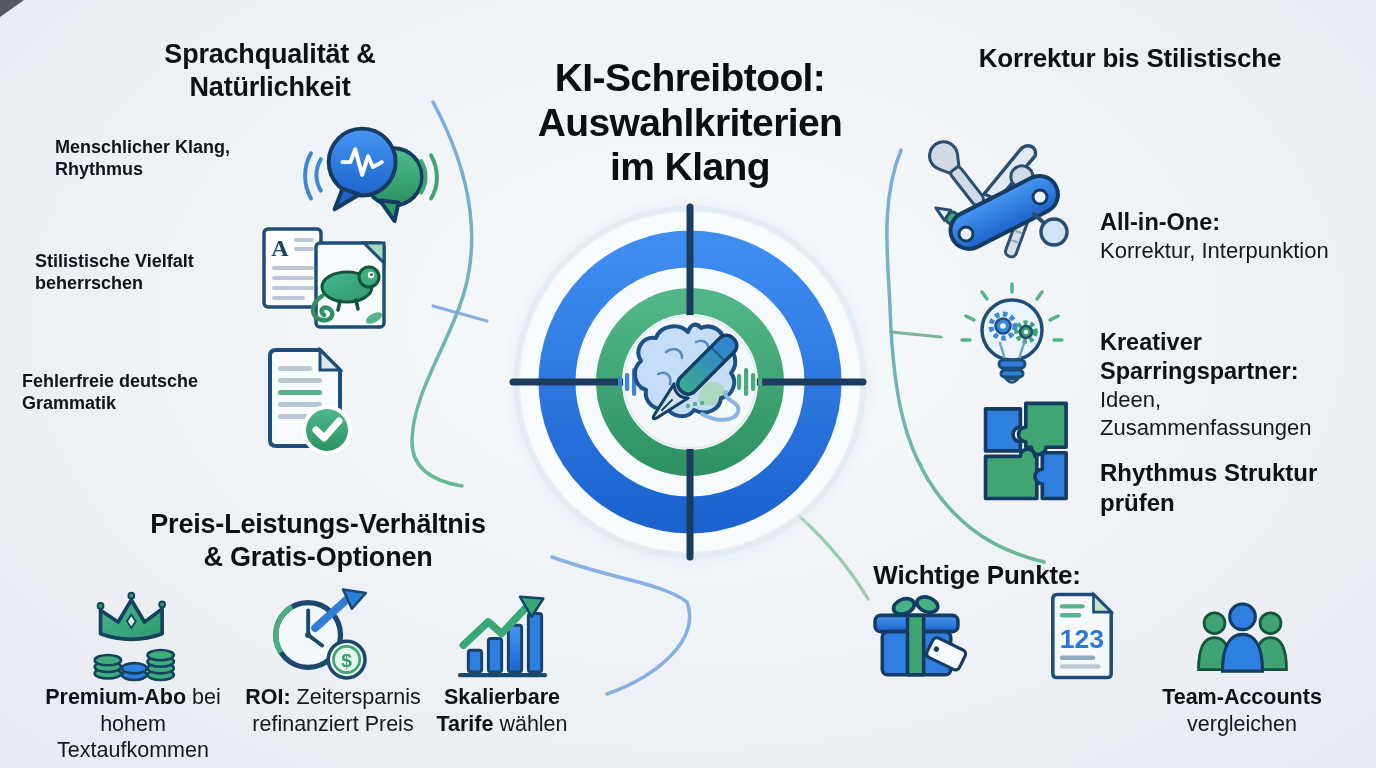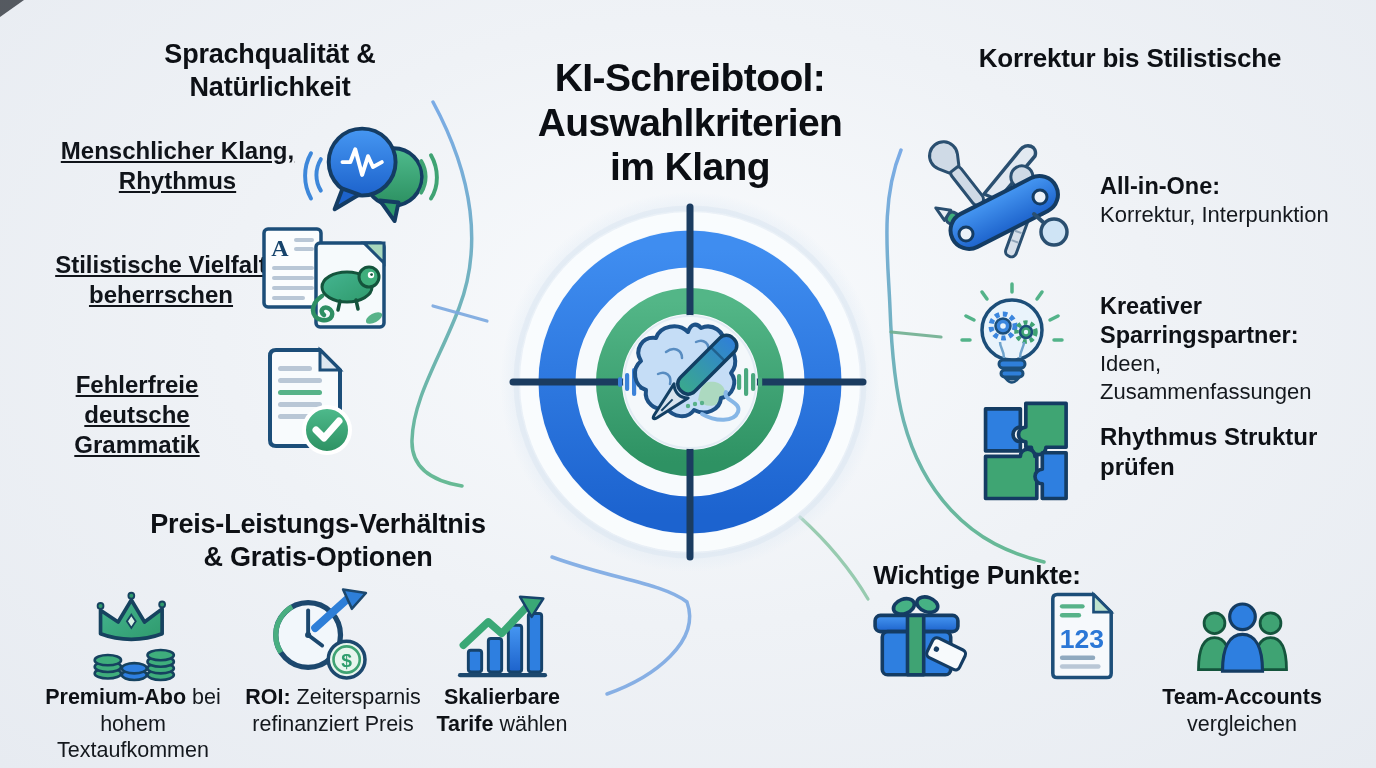--- a/index.html
+++ b/index.html
@@ -9,25 +9,25 @@
   .abs{position:absolute;}
   .title{position:absolute;left:468px;top:30px;width:444px;text-align:center;
     font-size:39px;font-weight:800;line-height:1.14;letter-spacing:-0.6px;color:#0b0e13;}
   .title span{display:block;}
   .heading{position:absolute;font-weight:800;text-align:center;color:#0d1015;letter-spacing:-0.2px;}
   .heading span{display:block;}
   #h-tl{left:95px;top:38px;width:350px;font-size:27px;line-height:1.22;}
   #h-tr{left:926px;top:42px;width:408px;font-size:26px;line-height:1.24;}
   #h-bl{left:118px;top:508px;width:400px;font-size:27px;line-height:1.22;}
   #h-br{left:827px;top:560px;width:300px;font-size:26px;}
-  .litem-text{position:absolute;text-align:center;font-weight:700;font-size:24px;line-height:1.24;color:#10141a;text-decoration:underline;}
+  .litem-text{position:absolute;text-align:left;font-weight:700;font-size:18px;line-height:1.24;color:#10141a;}
   #lt1{left:55px;top:136px;width:245px;}
   #lt2{left:35px;top:250px;width:252px;}
   #lt3{left:22px;top:370px;width:230px;}
-  .ritem-text{position:absolute;text-align:left;font-size:22px;line-height:1.24;color:#14181d;}
+  .ritem-text{position:absolute;text-align:left;font-size:22px;line-height:1.24;color:#14181d;margin-top:36px;}
   .ritem-text b{font-size:23.5px;color:#0e1116;}
   .stack b,.stack span{display:block;}
   #rt1{left:1100px;top:172px;width:255px;}
   #rt2{left:1100px;top:292px;width:278px;}
   #rt3{left:1100px;top:422px;width:218px;}
   #rt3 b{font-size:24px;}
   .caption{position:absolute;text-align:center;font-size:21.5px;line-height:1.24;color:#14181d;}
   .caption b{color:#0e1116;}
   #c-bl1{left:22px;top:684px;width:222px;}
   #c-bl2{left:238px;top:684px;width:190px;}

